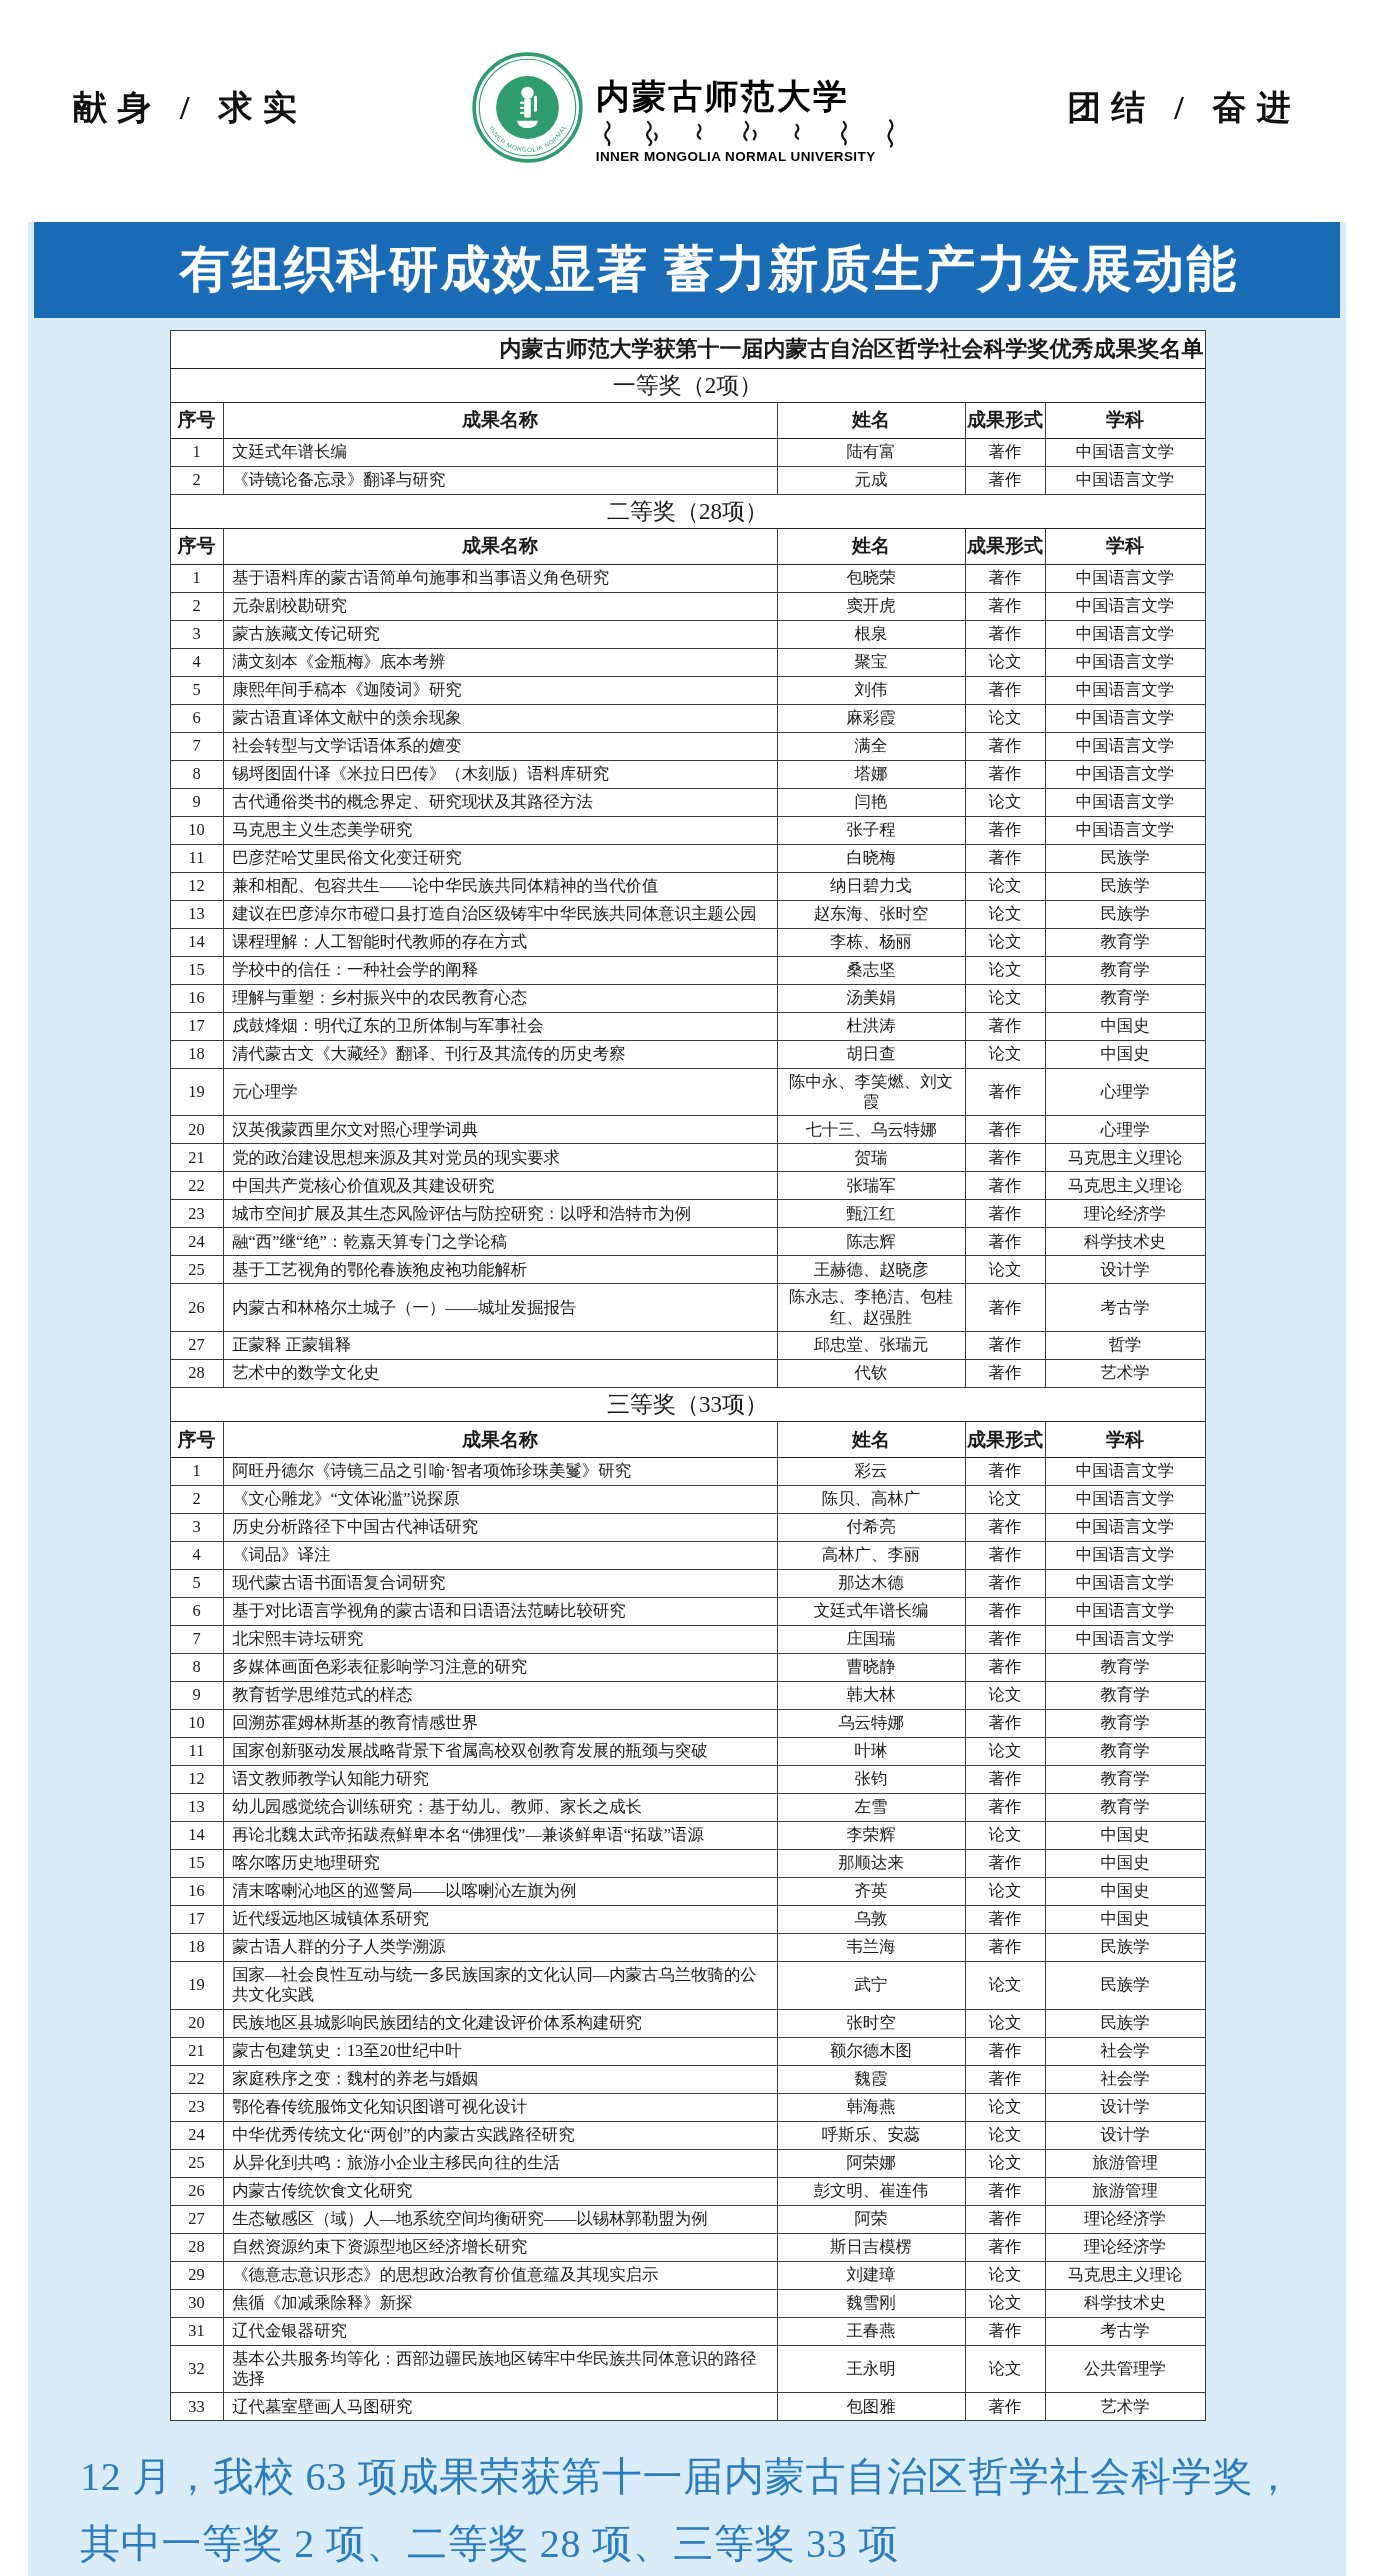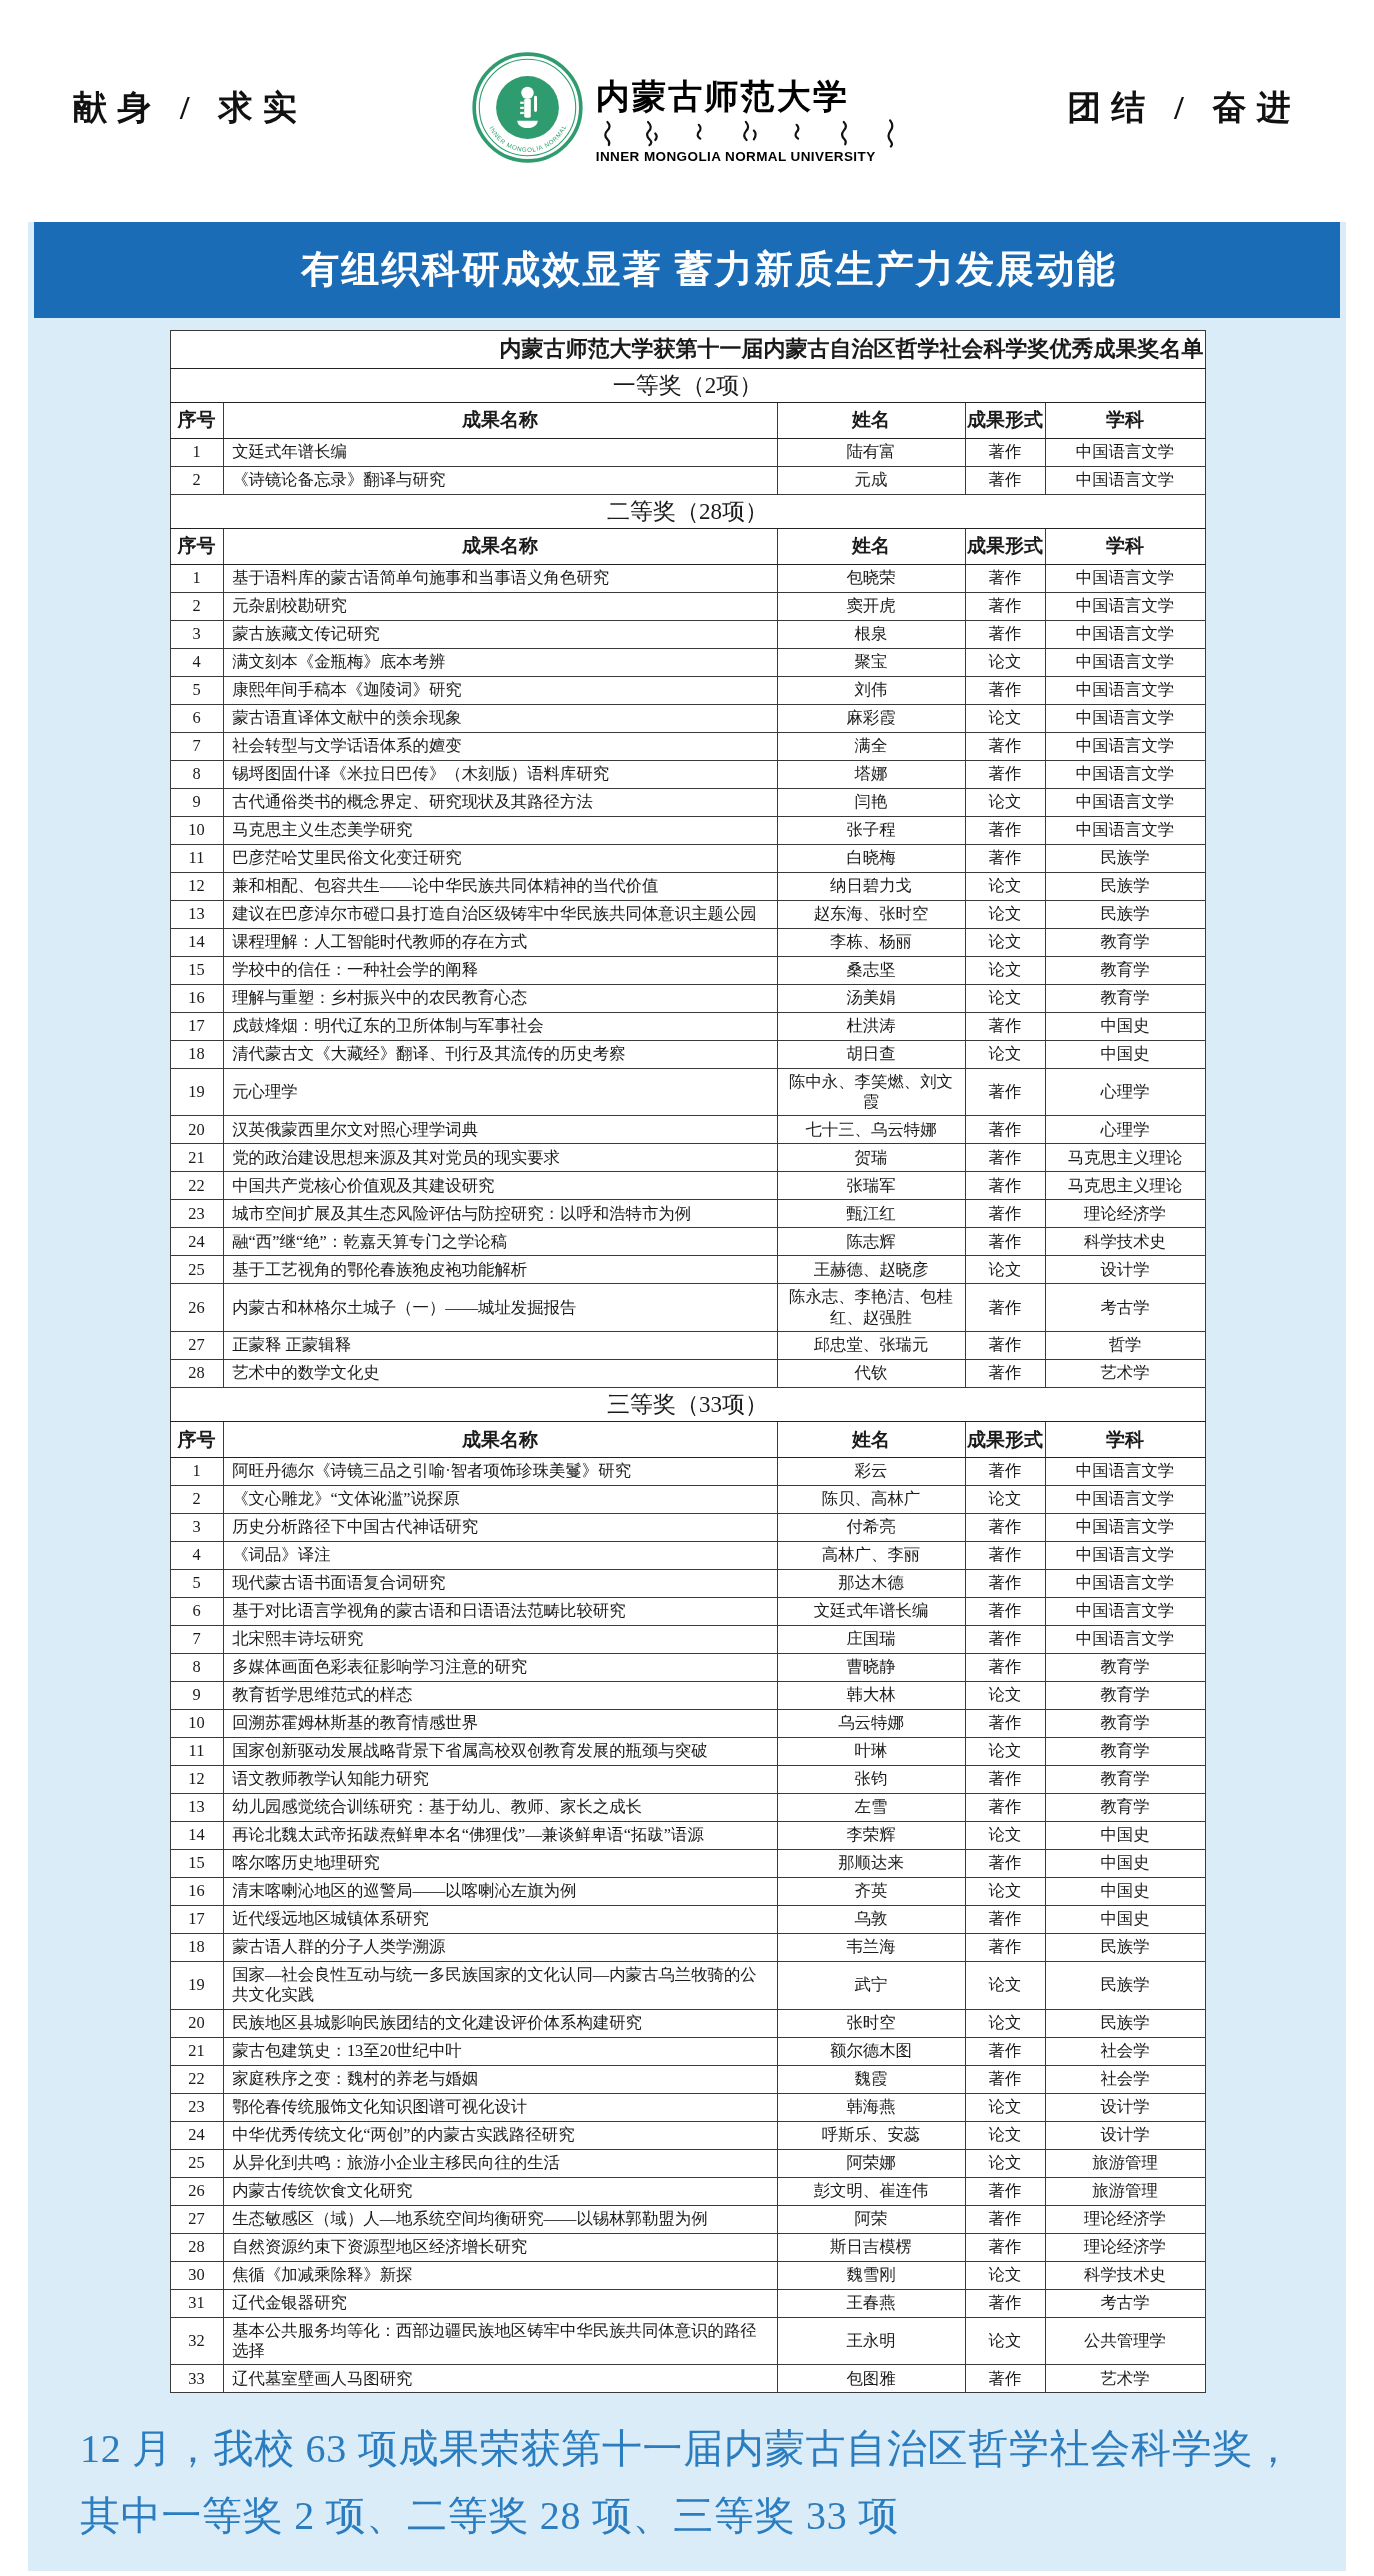--- a/index.html
+++ b/index.html
@@ -12,21 +12,21 @@
   .logo{display:flex;align-items:center;gap:13px;}
   .seal{width:111px;height:111px;}
   .logo-right{display:flex;flex-direction:column;align-items:flex-start;margin-top:27px;}
   .uni-cn{font-size:34px;font-weight:700;letter-spacing:2.2px;color:#000;line-height:38px;}
   .mong{height:29px;margin:2.9px 0 1.5px 1.5px;}
   .uni-en{font-size:13.5px;font-weight:700;letter-spacing:0.4px;color:#000;font-family:"Liberation Sans","DejaVu Sans",sans-serif;}
 
   
   .panel{margin:0 28px;background:#d9ecf7;padding-bottom:22px;}
   .banner{margin:6.5px 5.8px 0 5.8px;height:96px;background:#1b6cb7;display:flex;align-items:center;justify-content:center;}
-  .banner-text{color:#ffffff;font-size:38px;font-weight:700;letter-spacing:2.2px;white-space:nowrap;margin-left:44px;}
+  .banner-text{color:#ffffff;font-size:50px;font-weight:700;letter-spacing:2.2px;white-space:nowrap;margin-left:44px;}
 
   
   .table-wrap{width:1035px;margin:12.4px auto 0;background:#ffffff;}
   table.awards{border-collapse:collapse;width:1035px;table-layout:fixed;background:#fff;}
   table.awards td,table.awards th{border:0.7px solid #3a3a3a;box-sizing:border-box;font-weight:400;}
   tr.title-row td{height:38px;font-size:22px;font-weight:700;text-align:right;border-bottom:1.5px solid #222;}
   tr.section-row td{height:33px;font-size:23px;text-align:center;border-top:1.5px solid #222;border-bottom:1.5px solid #222;}
   tr.cols-row th{height:36px;font-size:19px;font-weight:600;text-align:center;border-bottom:1.5px solid #222;}
   tr.data-row td{height:28px;font-size:16.4px;padding:2.9px 5.8px;text-align:center;line-height:20.4px;}
   tr.data-row td.c-name{text-align:left;padding-left:8.7px;}
@@ -530,20 +530,27 @@
               <td class="c-subject">理论经济学</td>
             </tr>
             <tr class="data-row">
               <td class="c-no">28</td>
               <td class="c-name">自然资源约束下资源型地区经济增长研究</td>
               <td class="c-author">斯日吉模楞</td>
               <td class="c-form">著作</td>
               <td class="c-subject">理论经济学</td>
             </tr>
             <tr class="data-row">
+              <td class="c-no">29</td>
+              <td class="c-name">《德意志意识形态》的思想政治教育价值意蕴及其现实启示</td>
+              <td class="c-author">刘建璋</td>
+              <td class="c-form">论文</td>
+              <td class="c-subject">马克思主义理论</td>
+            </tr>
+            <tr class="data-row">
               <td class="c-no">30</td>
               <td class="c-name">焦循《加减乘除释》新探</td>
               <td class="c-author">魏雪刚</td>
               <td class="c-form">论文</td>
               <td class="c-subject">科学技术史</td>
             </tr>
             <tr class="data-row">
               <td class="c-no">31</td>
               <td class="c-name">辽代金银器研究</td>
               <td class="c-author">王春燕</td>

